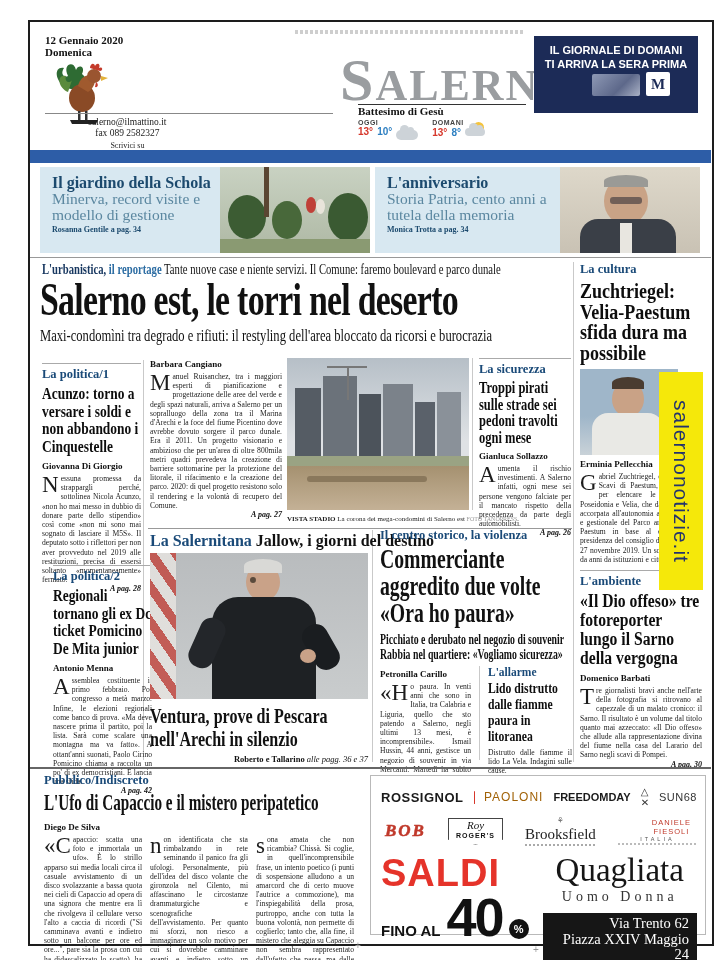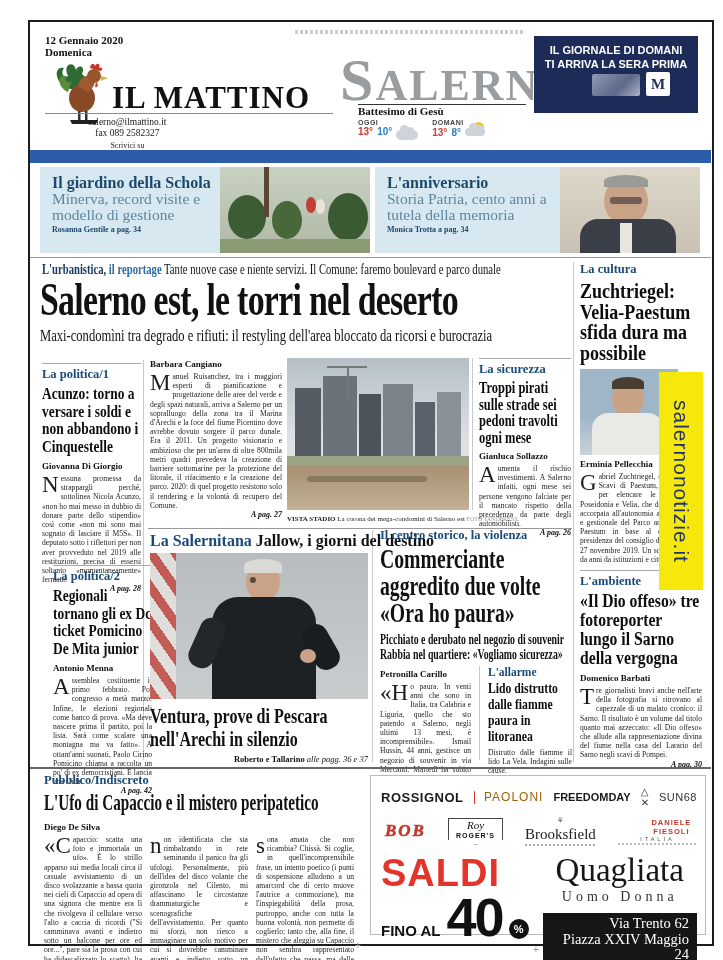--- a/index.html
+++ b/index.html
@@ -95,21 +95,20 @@
     <path d="M26 28 C28 18 38 14 42 20 C44 24 42 30 36 34 Z" fill="#a05a2e"></path>
     <circle cx="42" cy="18" r="7" fill="#9a5530"></circle>
     <path d="M38 10 C38 6 42 4 43 8 C45 4 49 6 47 10 C50 8 52 12 48 13 Z" fill="#c43a2a"></path>
     <path d="M49 18 L56 20 L49 23 Z" fill="#e3b23a"></path>
     <path d="M44 24 C47 26 46 30 43 29 Z" fill="#c43a2a"></path>
     <rect x="26" y="53" width="2.5" height="9" fill="#333"></rect>
     <rect x="33" y="53" width="2.5" height="9" fill="#333"></rect>
     <path d="M18 62 L46 62 L44 66 L20 66 Z" fill="#222"></path>
   </svg>
 
-  <div class="abs mast-title" style="left:112px;top:80px;">IL MATTINO</div>
   <div class="abs hline" style="left:45px;top:113px;width:288px;background:#888;"></div>
 
   <div class="abs contact" style="left:57px;top:117px;text-align:center;">
     <div>salerno@ilmattino.it</div>
     <div>fax 089 2582327</div>
     <div style="font-size:8px;margin-top:1px;">Scrivici su</div>
     <div class="wa-row">
       <span>WhatsApp</span>
       <span class="wa-icon">☎</span>
       <span>+39 348 210 8208</span>
@@ -347,21 +346,21 @@
       <span style="border:1px solid #444;padding:2px 7px 4px;text-align:center;line-height:8px;clip-path:polygon(0 0,100% 0,100% 82%,50% 100%,0 82%);">
         <span style="font-family:'Liberation Serif',serif;font-style:italic;font-size:11px;display:block;">Roy</span>
         <span style="font-size:7px;font-weight:bold;letter-spacing:1px;">ROGER'S</span>
       </span>
       <span style="text-align:center;">
         <span style="display:block;font-size:8px;color:#666;">⚘</span>
         <span style="font-family:'Liberation Serif',serif;font-size:15px;color:#222;">Brooksfield</span>
         <span style="display:block;height:2px;background:repeating-linear-gradient(90deg,#aaa 0 2px,#fff 2px 4px);margin-top:1px;"></span>
       </span>
       <span style="text-align:center;">
-        <span style="font-size:7.5px;font-weight:bold;color:#c0392b;letter-spacing:1px;display:block;padding-left:28px;">DANIELE FIESOLI</span>
+        <span style="font-size:7.5px;font-weight:normal;color:#c0392b;letter-spacing:1px;display:block;padding-left:28px;">DANIELE FIESOLI</span>
         <span style="font-size:5.5px;color:#555;letter-spacing:3px;display:block;">ITALIA</span>
         <span style="display:block;height:2px;background:repeating-linear-gradient(90deg,#bbb 0 2px,#fff 2px 4px);margin-top:1px;"></span>
       </span>
     </div>
     <div style="display:flex;padding:6px 8px 0 10px;gap:14px;">
       <div>
         <div class="saldi">SALDI</div>
         <div style="display:flex;align-items:flex-end;gap:6px;">
           <span class="finoal">FINO AL</span>
           <span class="forty" style="line-height:44px;">40</span>

